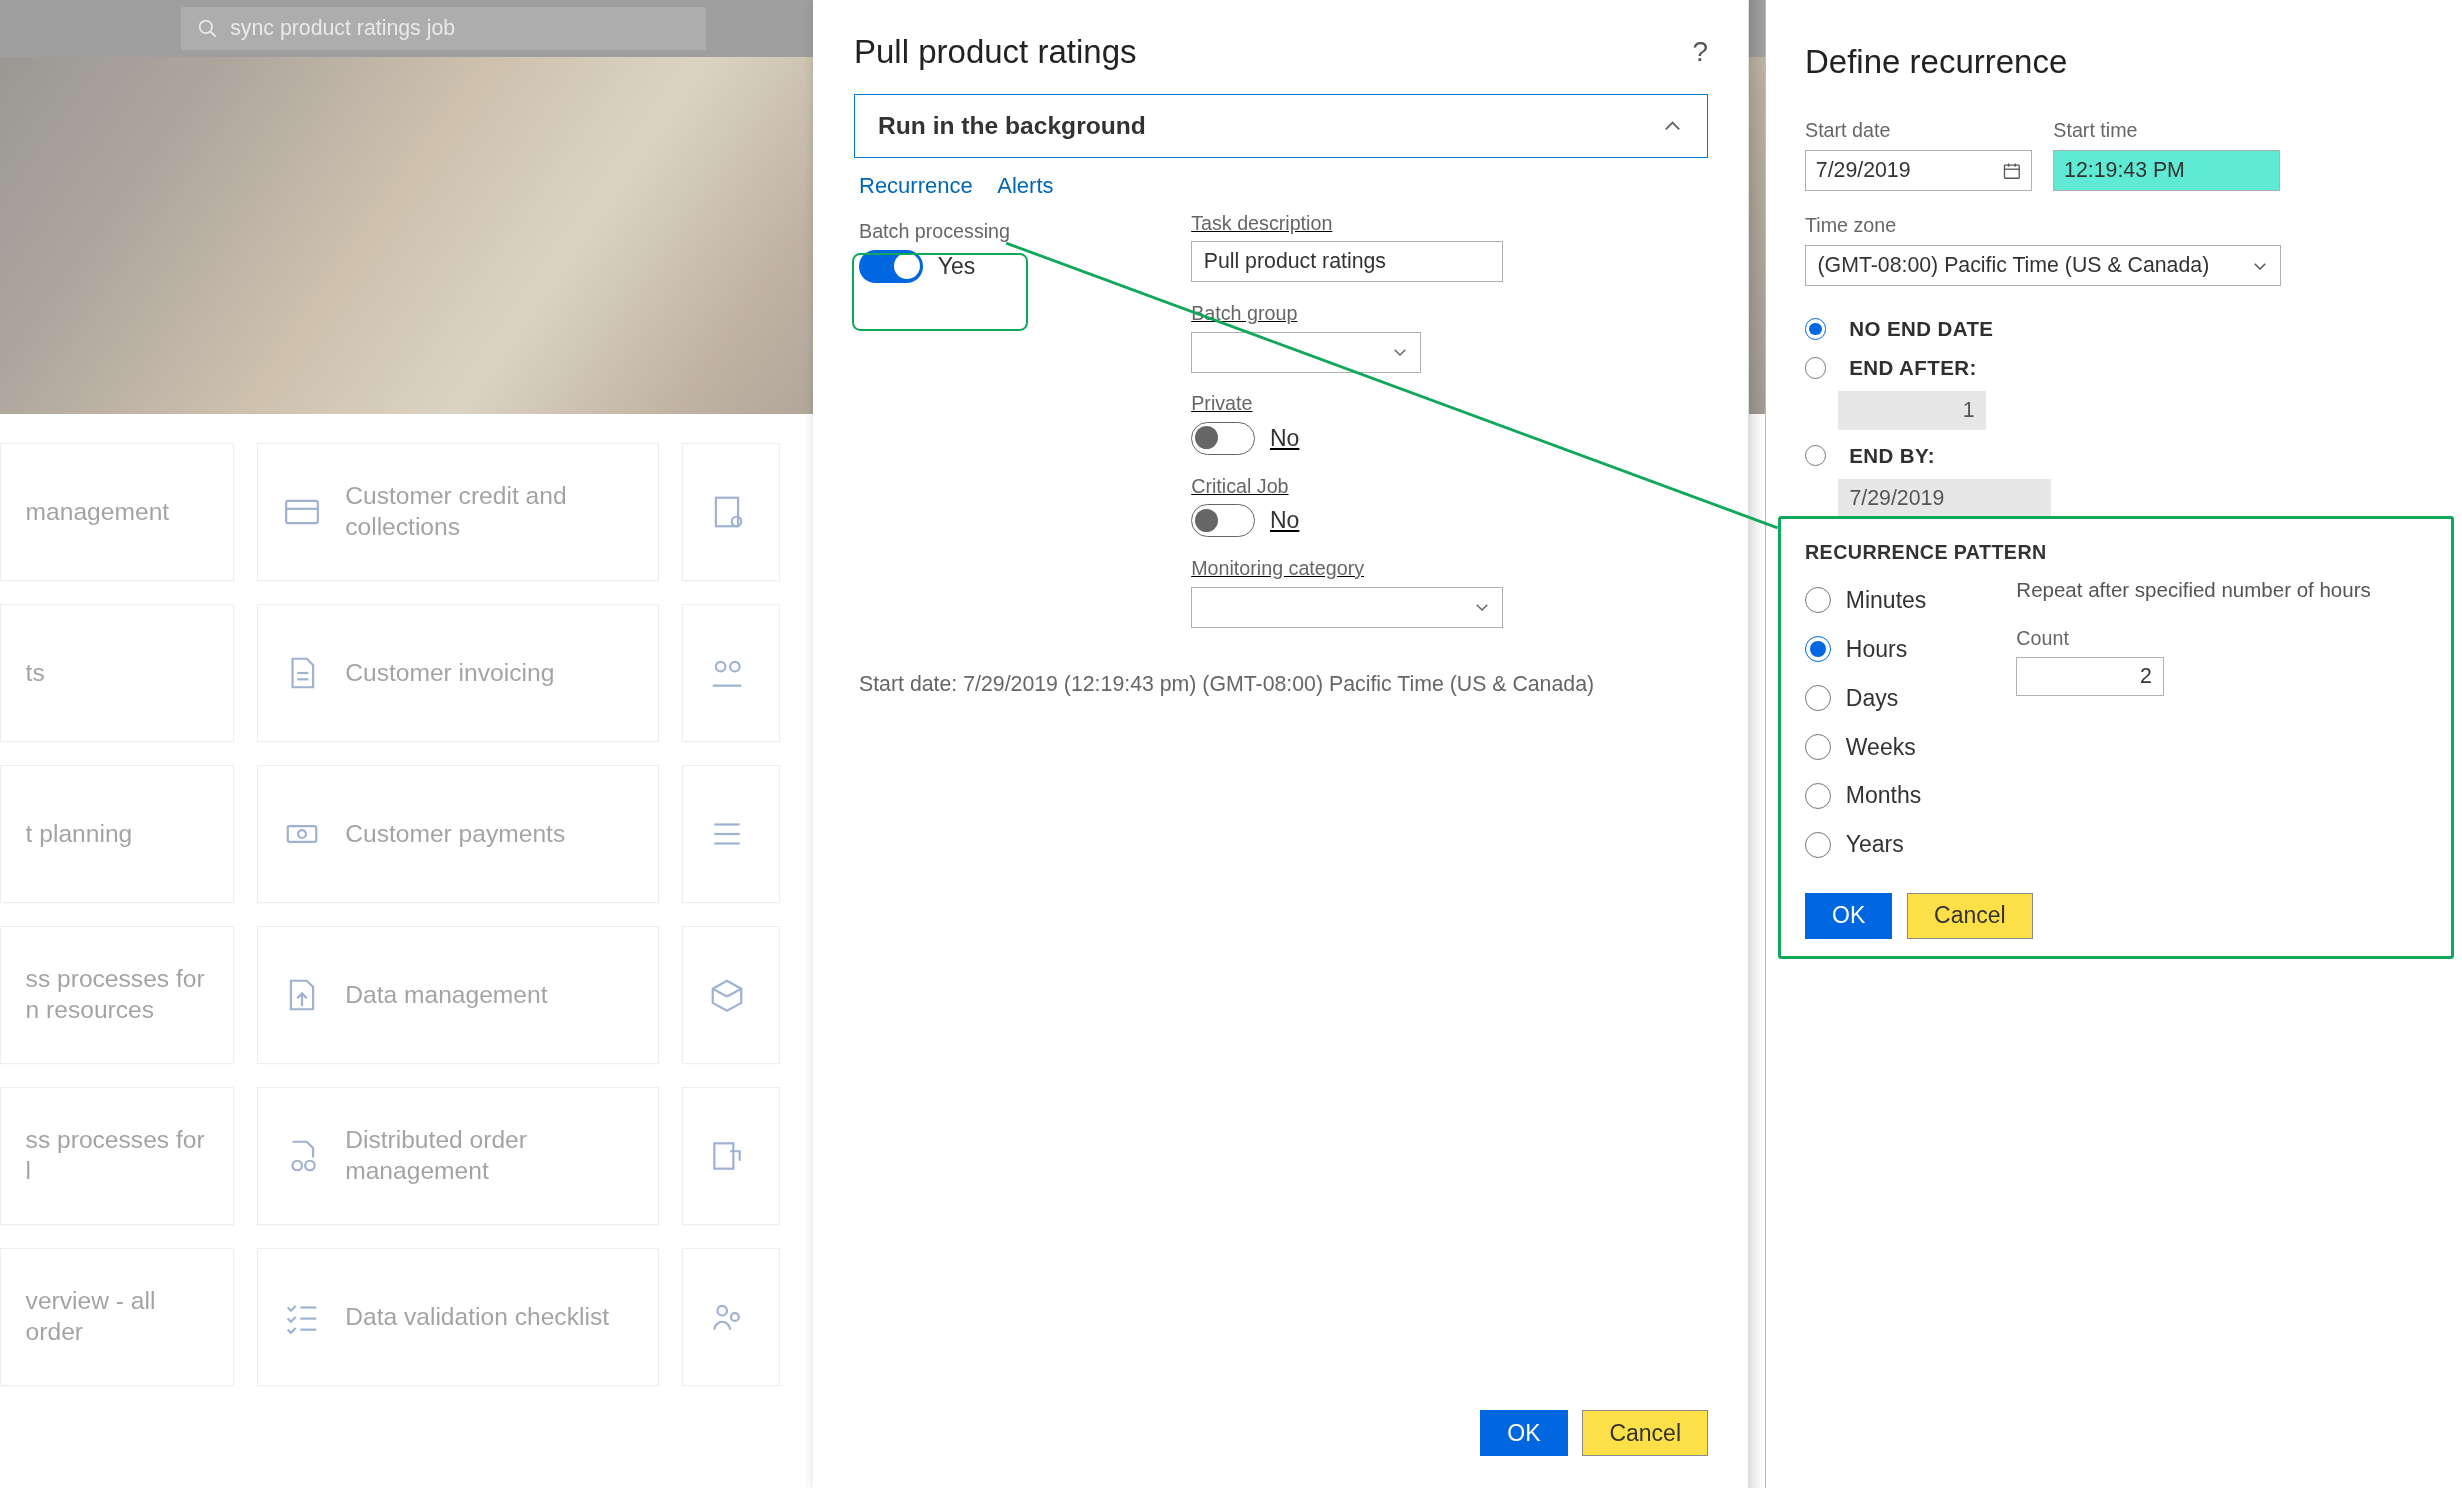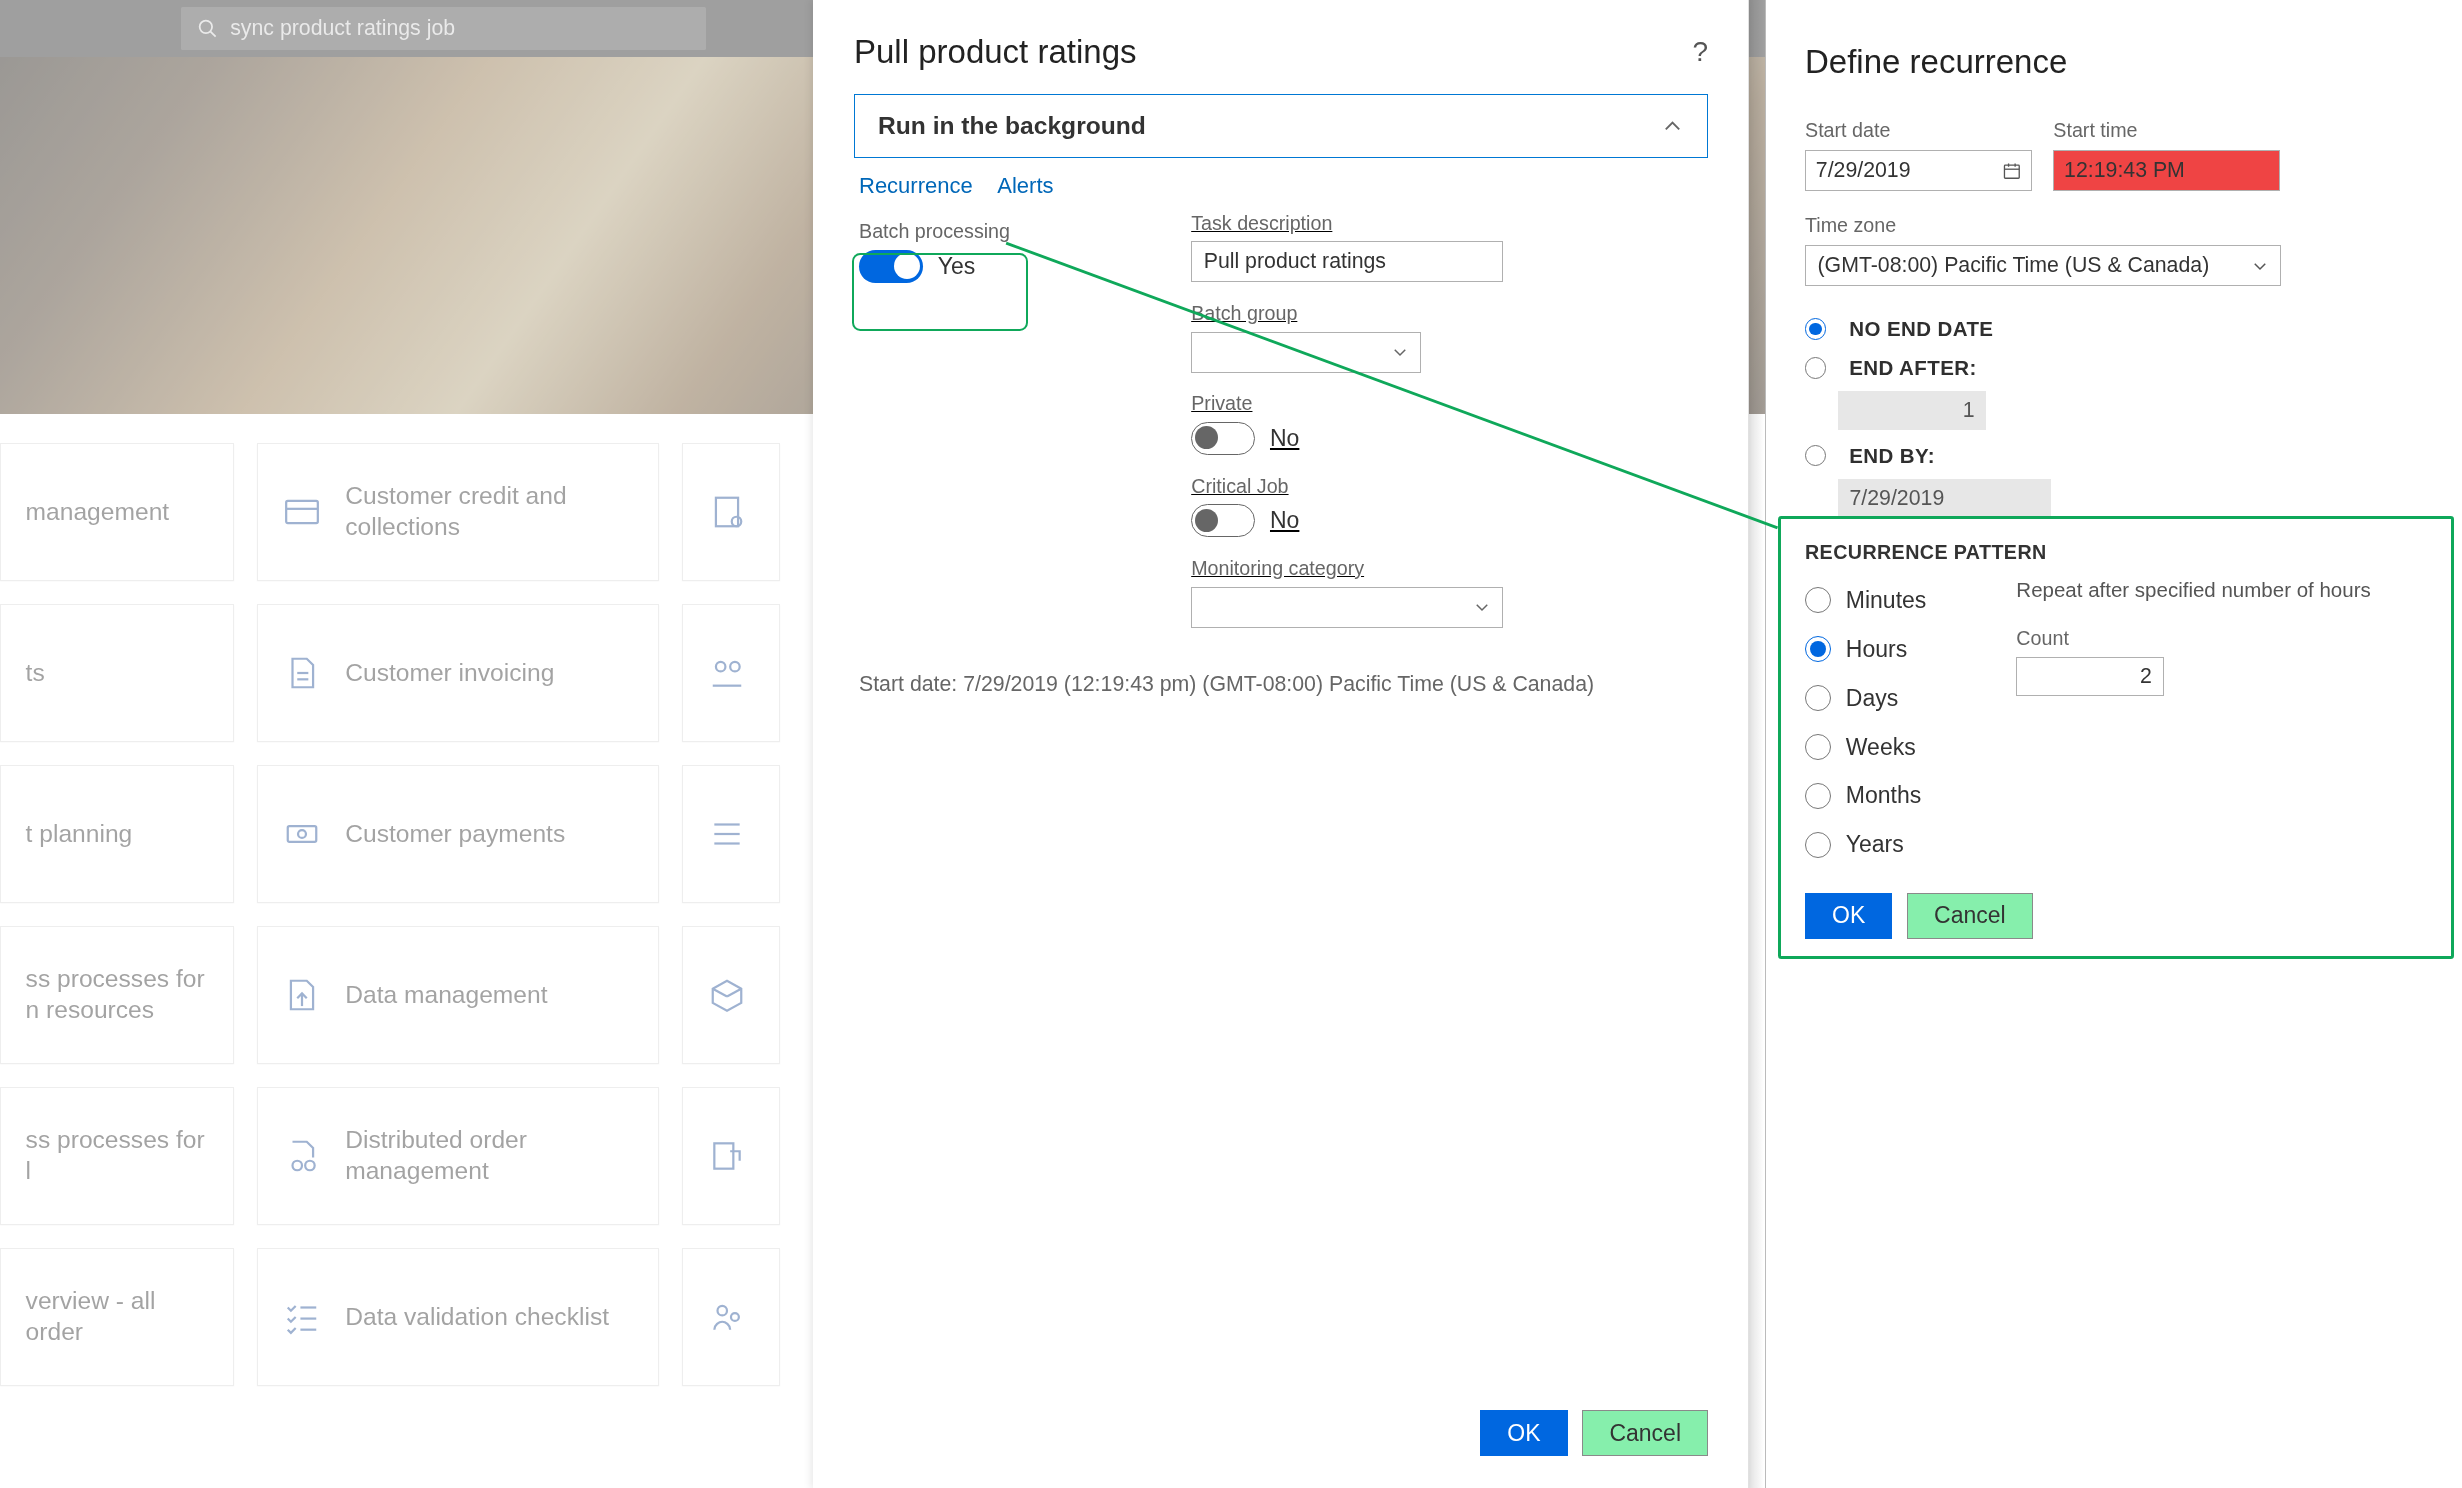--- a/index.html
+++ b/index.html
@@ -48,33 +48,33 @@
   .tstate { font-size: 23px; color: #333; }
 
   .field { margin-bottom: 19.7px; text-decoration: underline; }
   .input { width: 312px; height: 41px; border: 0.8px solid #b0b0b0; background: #fff; padding: 0 11.5px; font-size: 21.3px; color: #333; }
   .select { width: 312px; height: 41px; border: 0.8px solid #b0b0b0; background: #fff; padding: 0 11.5px; font-size: 21.3px; color: #333; display: flex; align-items: center; justify-content: flex-end; }
   .select svg { width: 18px; height: 18px; stroke: #666; fill: none; stroke-width: 2; }
 
   .startline { padding: 24.6px 46px; font-size: 21.3px; color: #666; }
 
   .footer-main { position: absolute; bottom: 33px; right: 41px; display: flex; gap: 14.8px; }
-  .btn { height: 46px; padding: 0 26px; font-size: 23px; border: 0.8px solid #8a8a8a; background: #86efac; color: #333; cursor: pointer; display: flex; align-items: center; justify-content: center; }
+  .btn { height: 46px; padding: 0 26px; font-size: 23px; border: 0.8px solid #8a8a8a; background: #fde047; color: #333; cursor: pointer; display: flex; align-items: center; justify-content: center; }
   .btn.primary { background: #0067e0; color: #fff; border-color: #0067e0; }
 
   .hl-box1 { position: absolute; border: 2.5px solid #0fa85a; border-radius: 8.2px; top: 253px; left: 39px; width: 176px; height: 78px; pointer-events: none; }
 
   
   .panel-rec { position: absolute; top: 0; left: 1765px; right: 0; height: 1489px; background: #fff; z-index: 6; border-left: 0.8px solid #bbb; padding: 43px 33px 0 39px; }
   .rec-title { font-size: 33px; color: #222; margin-bottom: 38px; }
   .row2 { display: flex; gap: 21.3px; margin-bottom: 23px; }
   .fcol { display: flex; flex-direction: column; gap: 8.2px; }
   .flabel { font-size: 19.7px; color: #666; }
   .dateinput { width: 227px; height: 41px; border: 0.8px solid #b0b0b0; background: #fff; display: flex; align-items: center; justify-content: space-between; padding: 0 9.8px; font-size: 21.3px; color: #333; }
-  .timeinput { width: 227px; height: 41px; border: 0.8px solid #b0b0b0; background: #ef4444; padding: 0 9.8px; font-size: 21.3px; color: #333; display: flex; align-items: center; }
+  .timeinput { width: 227px; height: 41px; border: 0.8px solid #b0b0b0; background: #5eead4; padding: 0 9.8px; font-size: 21.3px; color: #333; display: flex; align-items: center; }
   .tzselect { width: 476px; height: 41px; border: 0.8px solid #b0b0b0; background: #fff; display: flex; align-items: center; justify-content: space-between; padding: 0 11.5px; font-size: 21.3px; color: #333; }
 
   .radio-row { display: flex; align-items: center; gap: 23px; height: 39px; }
   .radio { width: 21.3px; height: 21.3px; border-radius: 50%; border: 1.6px solid #777; position: relative; background: #fff; }
   .radio.sel::after { content:""; position:absolute; inset:3.3px; border-radius:50%; background:#0067e0; }
   .radio.sel { border-color:#0067e0; }
   .rlabel { font-size: 21.3px; color: #333; }
   .rlabel.bold { font-weight: 600; letter-spacing: 0.4px; font-size: 20.5px; color: #2f2f2f; }
   .endgroup { margin-top: 13px; }
   .disabled-box { width: 148px; height: 39px; background: #e7e7e7; color: #555; display: flex; align-items: center; justify-content: flex-end; padding: 0 11.5px; font-size: 21.3px; margin-left: 33px; margin-top: 3.3px; margin-bottom: 6.6px; }

